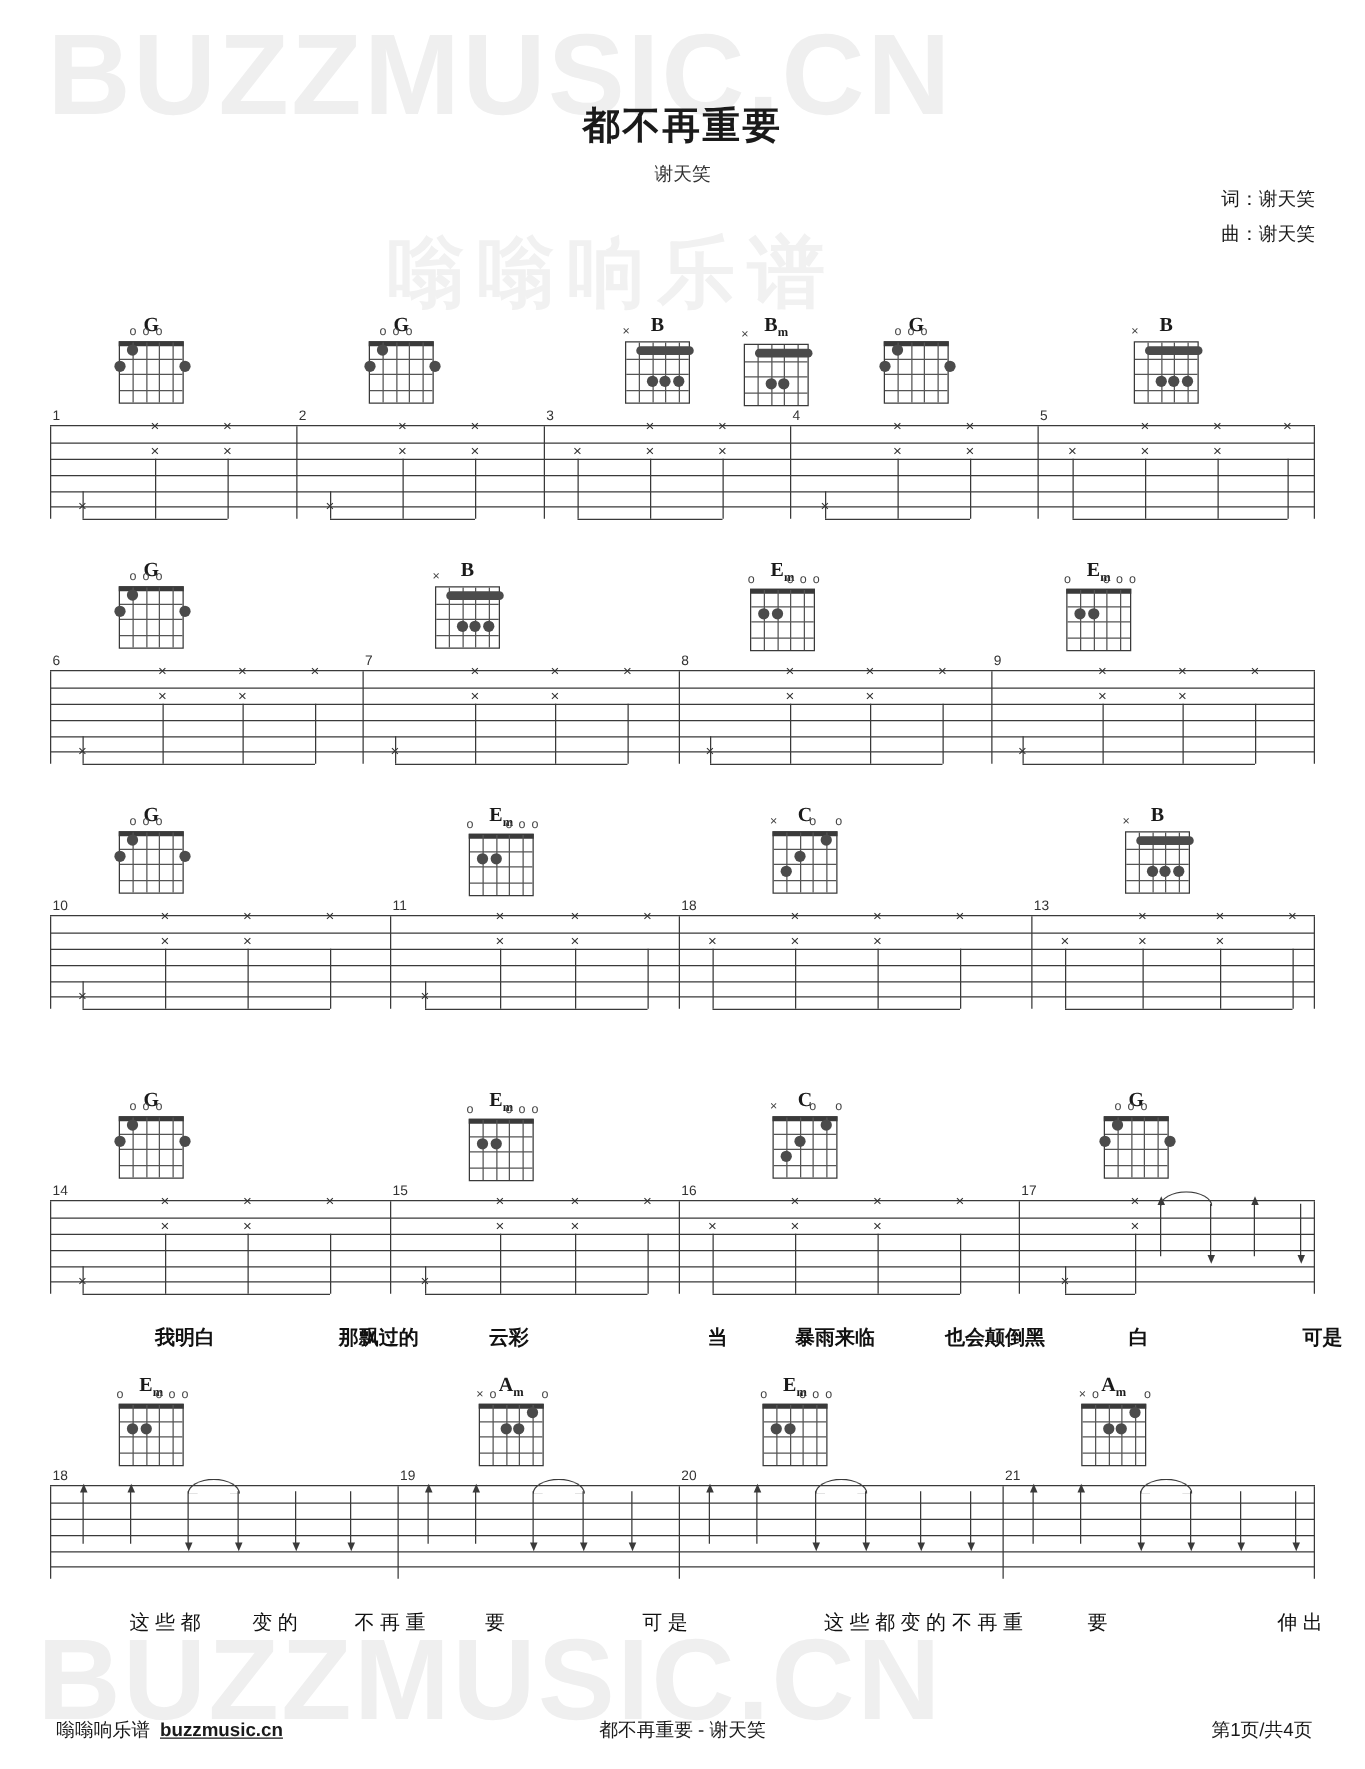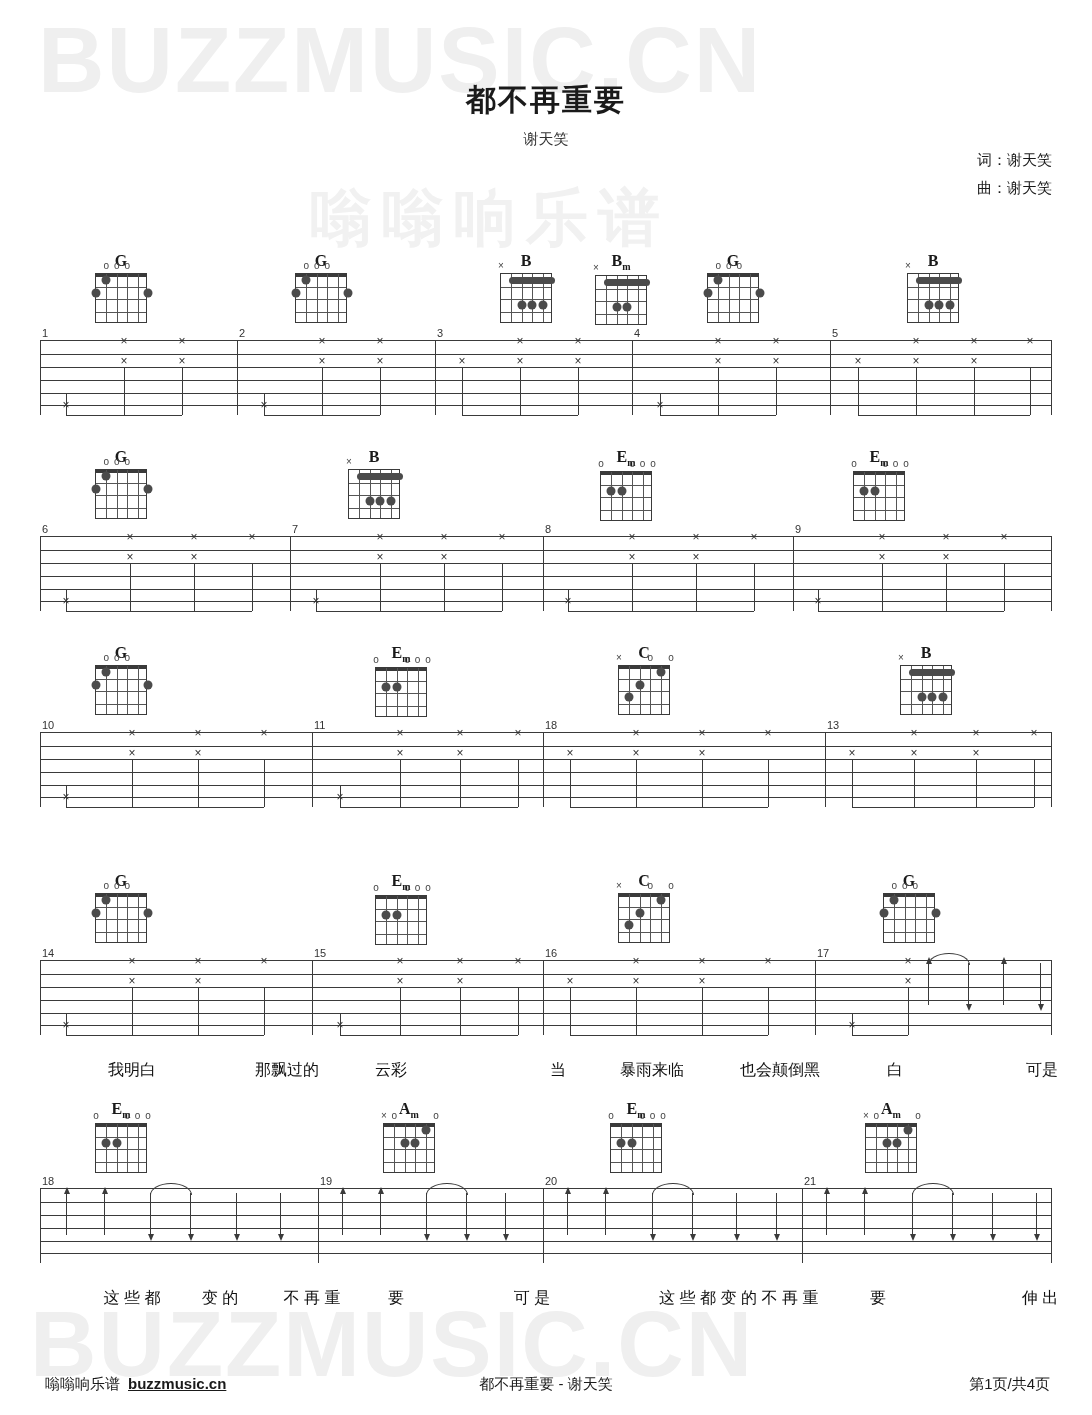--- a/index.html
+++ b/index.html
@@ -704,21 +704,21 @@
       <div class="stem" style="left:812px;top:52px;height:22px"></div>
       <div class="stem" style="left:868px;top:26px;height:48px"></div>
       <div class="beam" style="left:812px;top:74px;width:56px"></div>
       <div class="slur" style="left:888px;top:-8px;width:40px;"></div>
       <div class="arrow up" style="left:888px;top:2px;height:42px"></div>
       <div class="arrow down" style="left:928px;top:2px;height:42px"></div>
       <div class="arrow up" style="left:963px;top:2px;height:42px"></div>
       <div class="arrow down" style="left:1000px;top:2px;height:42px"></div>
     </div>
 
-    <div class="lyrics" style="top:188px;left:0;">
+    <div class="lyrics" style="top:188px;left:16px;font-weight:bold;">
       <span style="left:92px">我明白</span>
       <span style="left:247px">那飘过的</span>
       <span style="left:351px">云彩</span>
       <span style="left:518px">当</span>
       <span style="left:612px">暴雨来临</span>
       <span style="left:740px">也会颠倒黑</span>
       <span style="left:855px">白</span>
       <span style="left:1002px">可是</span>
     </div>
   </div>

